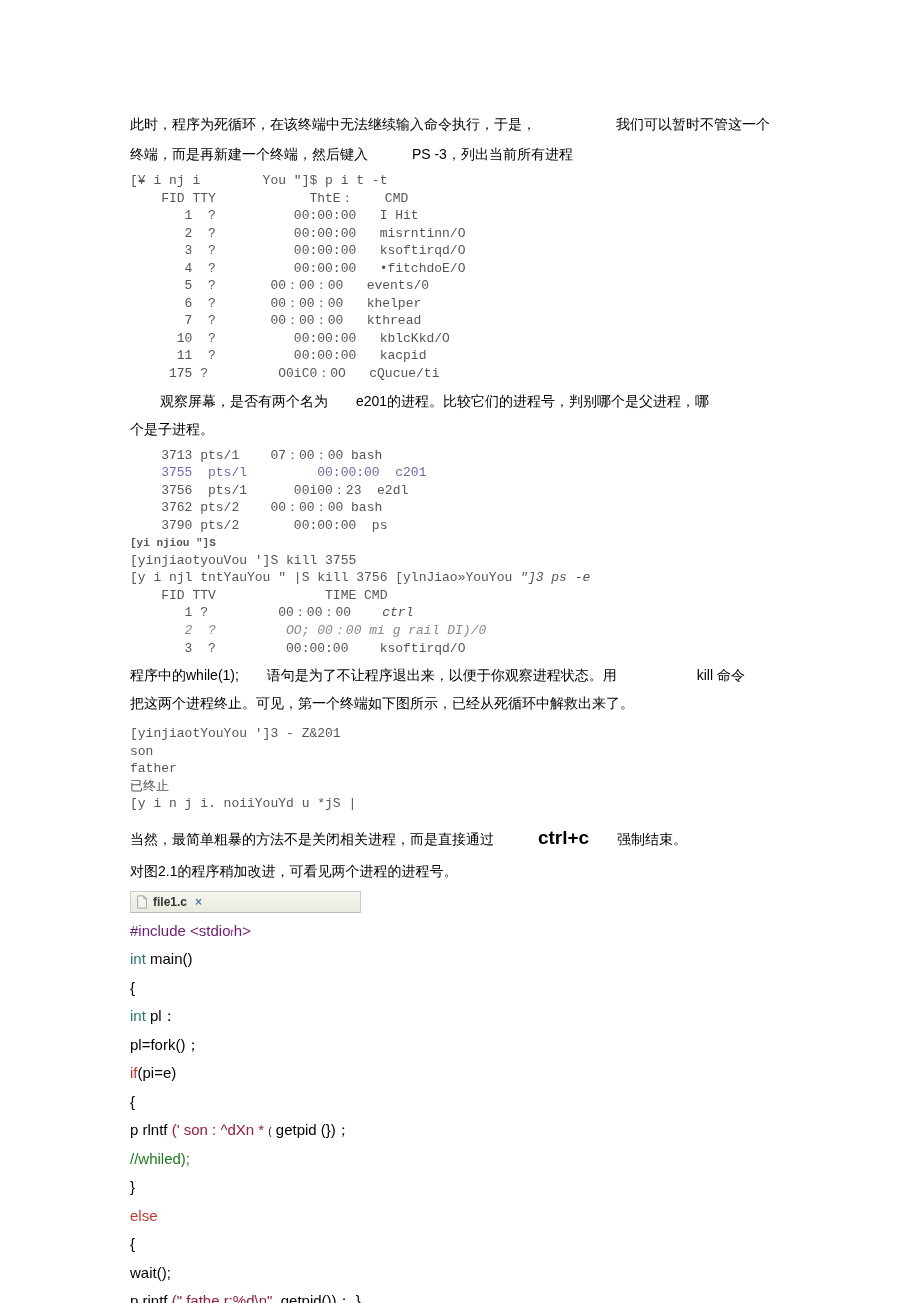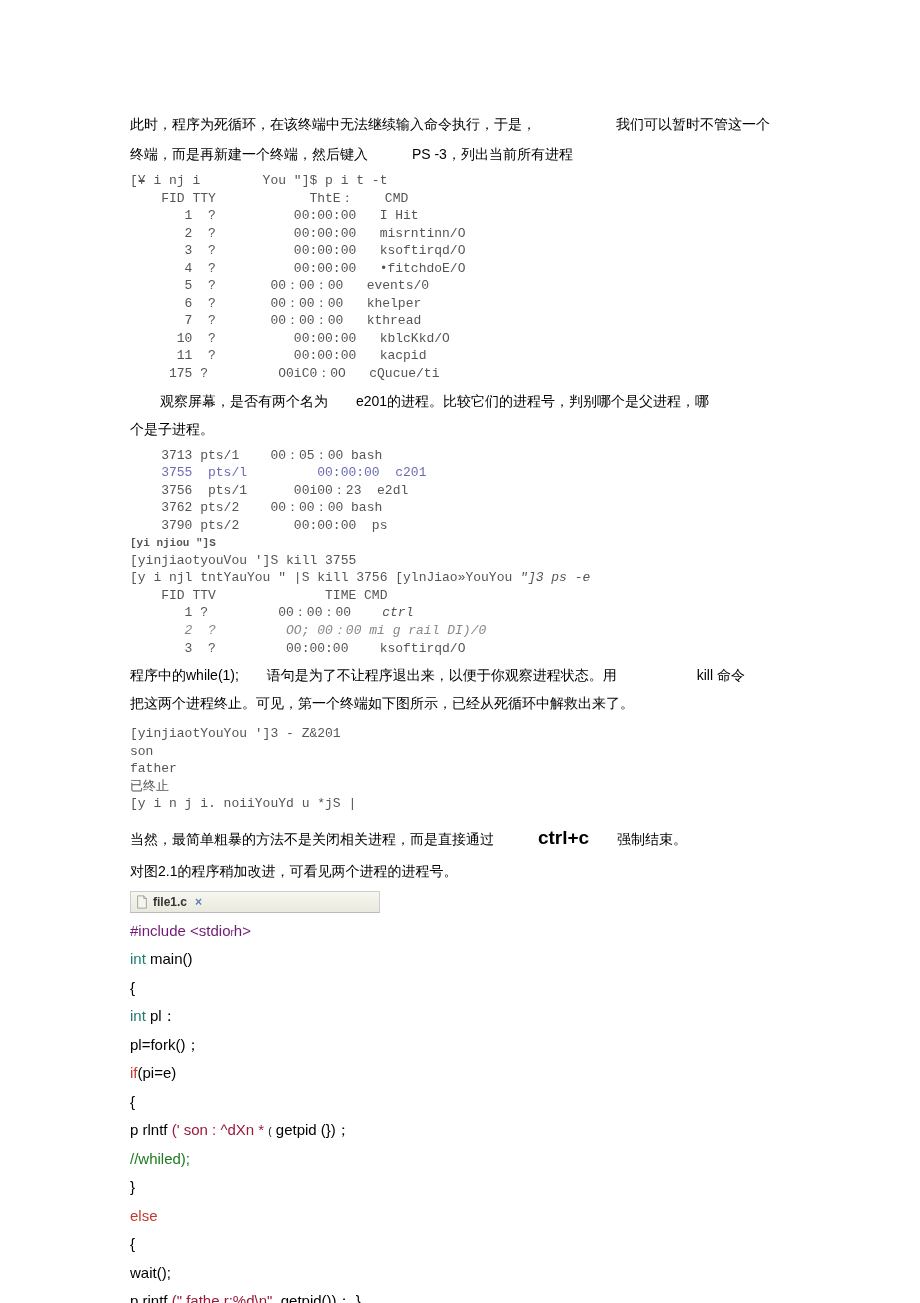--- a/index.html
+++ b/index.html
@@ -36,21 +36,21 @@
   .small-bold { font-weight: bold; font-family: Arial, sans-serif; }
   .tab-bar {
     margin-top: 6px;
     height: 22px;
     background: linear-gradient(#f7f7f0, #e9e9df);
     border: 1px solid #ccc;
     border-bottom: 1px solid #bbb;
     display: flex;
     align-items: center;
     padding-left: 4px;
-    width: 250px;
+    width: 231px;
     box-sizing: border-box;
   }
   .tab {
     display:flex;
     align-items:center;
     gap:4px;
     font-size:12px;
     font-family: Arial, sans-serif;
     color:#333;
   }
@@ -97,21 +97,21 @@
       10  ?          00:00:00   kblcKkd/O
       11  ?          00:00:00   kacpid
      175 ?         O0iC0：0O   cQucue/ti</div>
 
   <p class="para indent1" style="">
     <span>观察屏幕，是否有两个名为</span>
     <span class="spacer-right3">e201的进程。比较它们的进程号，判别哪个是父进程，哪</span>
   </p>
   <p class="para">个是子进程。</p>
 
-  <div class="mono"><span>    3713 pts/1    00：05：00 bash</span>
+  <div class="mono"><span>    3713 pts/1    07：00：00 bash</span>
 <span class="blue">    3755  pts/l         00:00:00  c201</span>
 <span>    3756  pts/1      00i00：23  e2dl</span>
 <span>    3762 pts/2    00：00：00 bash</span>
 <span>    3790 pts/2       00:00:00  ps</span>
 <span style="font-size:11px;font-weight:bold;">[yi njiou "]S</span>
 <span>[yinjiaotyouVou ']S kill 3755</span>
 <span>[y i njl tntYauYou " |S kill 3756 [ylnJiao»YouYou </span><span class="ital">"]3 ps -e</span>
 <span>    FID TTV              TIME CMD</span>
 <span>       1 ?         00：00：00    </span><span class="ital">ctrl</span>
 <span class="ital grey">       2  ?         OO; 00：00 mi g rail DI)/0</span>

